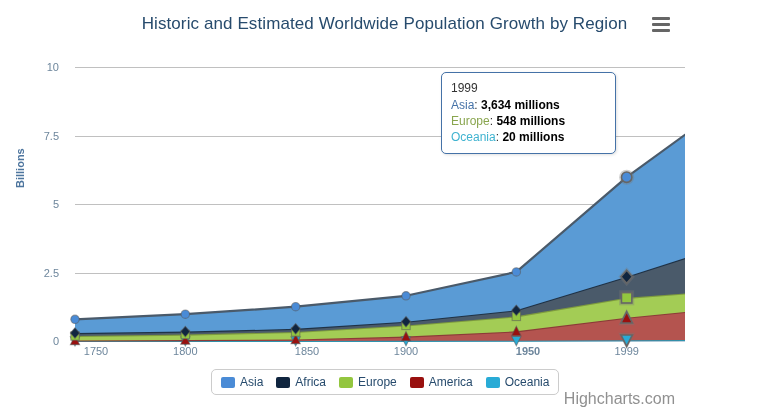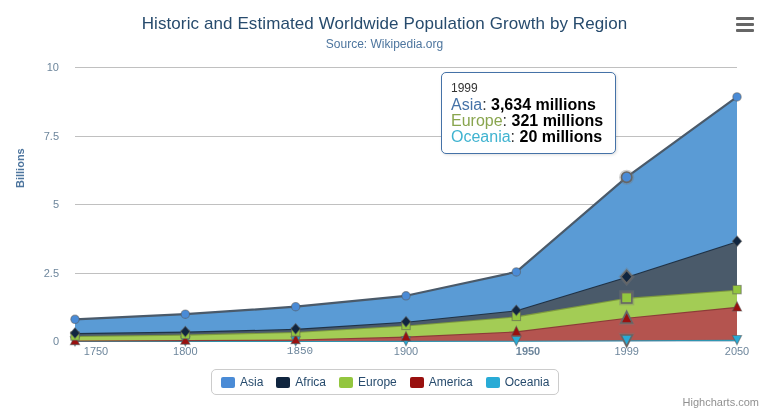--- a/index.html
+++ b/index.html
@@ -2,21 +2,21 @@
 <html><head>
 <meta charset="utf-8">
 <style>
   html, body {
     margin: 0;
     padding: 0;
     background: #ffffff;
   }
   #chart-root {
     position: relative;
-    width: 769px;
+    width: 685px;
     height: 416px;
     background: #ffffff;
     font-family: "Liberation Sans", sans-serif;
     overflow: hidden;
     -webkit-font-smoothing: antialiased;
   }
 
   
   .chart-title {
     position: absolute;
@@ -153,21 +153,21 @@
     line-height: 16px;
     color: #333333;
   }
   .tooltip .tt-header {
     font-size: 12px;
     color: #333333;
     margin-bottom: 1px;
   }
   .tooltip .tt-row {
     white-space: nowrap;
-    font-size: 16px;
+    font-size: 12px;
   }
   .tooltip .tt-name { font-weight: normal; }
   .tooltip .tt-value { font-weight: bold; color: #000000; }
 
   
   .legend {
     position: absolute;
     left: 211px;
     top: 369px;
     height: 24px;
@@ -195,33 +195,32 @@
     font-size: 12px;
     color: #274b6d;
     white-space: nowrap;
   }
 
   
   .credits {
     position: absolute;
     right: 10px;
     bottom: 8px;
-    font-size: 11px;
+    font-size: 16px;
     color: #909090;
     cursor: pointer;
     margin-left: 14px;
   }
 </style>
 </head>
 <body>
 
 <div id="chart-root">
 
   <div class="chart-title">Historic and Estimated Worldwide Population Growth by Region</div>
-  <div class="chart-subtitle">Source: Wikipedia.org</div>
 
   <div class="context-button">
     <span class="bar"></span>
     <span class="bar"></span>
     <span class="bar"></span>
   </div>
 
   <div class="y-axis-labels" id="y-axis-labels">
       <div class="tick" style="top: 341px; padding-right: 8px;">0</div>
       <div class="tick" style="top: 272.5px; padding-right: 8px;">2.5</div>
@@ -289,32 +288,32 @@
       <circle cx="331" cy="228.79000000000002" r="4.2" fill="#4A8BD6" stroke="rgba(90,90,90,0.55)" stroke-width="1.1"></circle>
       <circle cx="441.3333333333333" cy="204.8972" r="4.2" fill="#4A8BD6" stroke="rgba(90,90,90,0.55)" stroke-width="1.1"></circle>
       <circle cx="551.6666666666667" cy="110.2028" r="5.2" fill="rgba(120,120,120,0.35)" stroke="none" stroke-width="1.6" transform="translate(551.6666666666667,110.2028) scale(1.45) translate(-551.6666666666667,-110.2028)"></circle>
       <circle cx="551.6666666666667" cy="110.2028" r="5.2" fill="#4A8BD6" stroke="#666666" stroke-width="1.6"></circle>
       <circle cx="662" cy="29.893400000000014" r="4.2" fill="#4A8BD6" stroke="rgba(90,90,90,0.55)" stroke-width="1.1"></circle>
     </svg>
 
   <div class="x-axis-labels" id="x-axis-labels">
       <div class="tick" style="left: 0px; margin-left: 21px;">1750</div>
       <div class="tick" style="left: 110.333px; text-align: center;">1800</div>
-      <div class="tick" style="left: 225px; font-family: Liberation Mono, monospace;">1850</div>
+      <div class="tick" style="left: 232px;">1850</div>
       <div class="tick" style="left: 331px;">1900</div>
       <div class="tick" style="left: 453px; font-weight: bold;">1950</div>
       <div class="tick" style="left: 551.667px;">1999</div>
       <div class="tick" style="left: 662px;">2050</div>
     </div>
 
   <div class="tooltip">
     <div class="tt-header">1999</div>
     <div id="tooltip-rows">
         <div class="tt-row"><span class="tt-name" style="color: rgb(69, 114, 167);">Asia</span><span style="color: rgb(51, 51, 51);">: </span><span class="tt-value">3,634 millions</span></div>
-        <div class="tt-row"><span class="tt-name" style="color: rgb(137, 165, 78);">Europe</span><span style="color: rgb(51, 51, 51);">: </span><span class="tt-value">321 millions</span></div>
+        <div class="tt-row"><span class="tt-name" style="color: rgb(137, 165, 78);">Europe</span><span style="color: rgb(51, 51, 51);">: </span><span class="tt-value">548 millions</span></div>
         <div class="tt-row"><span class="tt-name" style="color: rgb(63, 179, 208);">Oceania</span><span style="color: rgb(51, 51, 51);">: </span><span class="tt-value">20 millions</span></div>
       </div>
   </div>
 
   <div class="legend" id="legend">
       <div class="legend-item">
         <span class="legend-swatch" style="background: rgb(74, 139, 214);"></span>
         <span class="legend-label">Asia</span>
       </div>
       <div class="legend-item">

